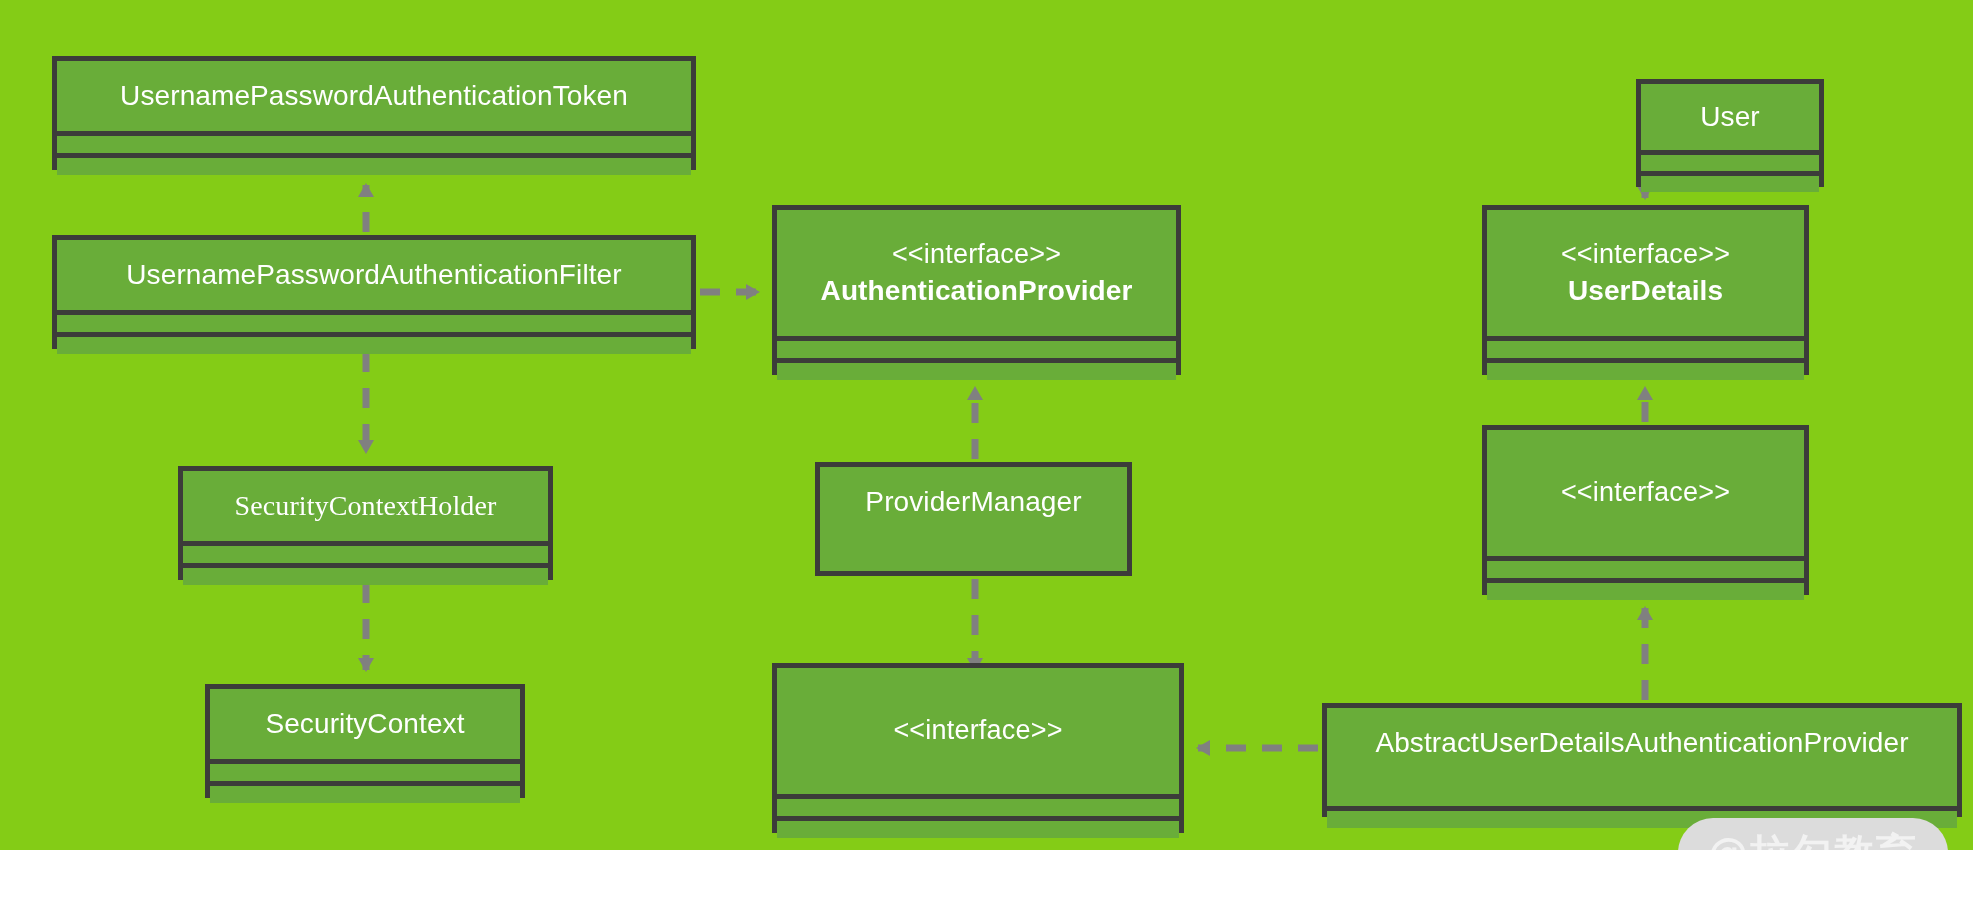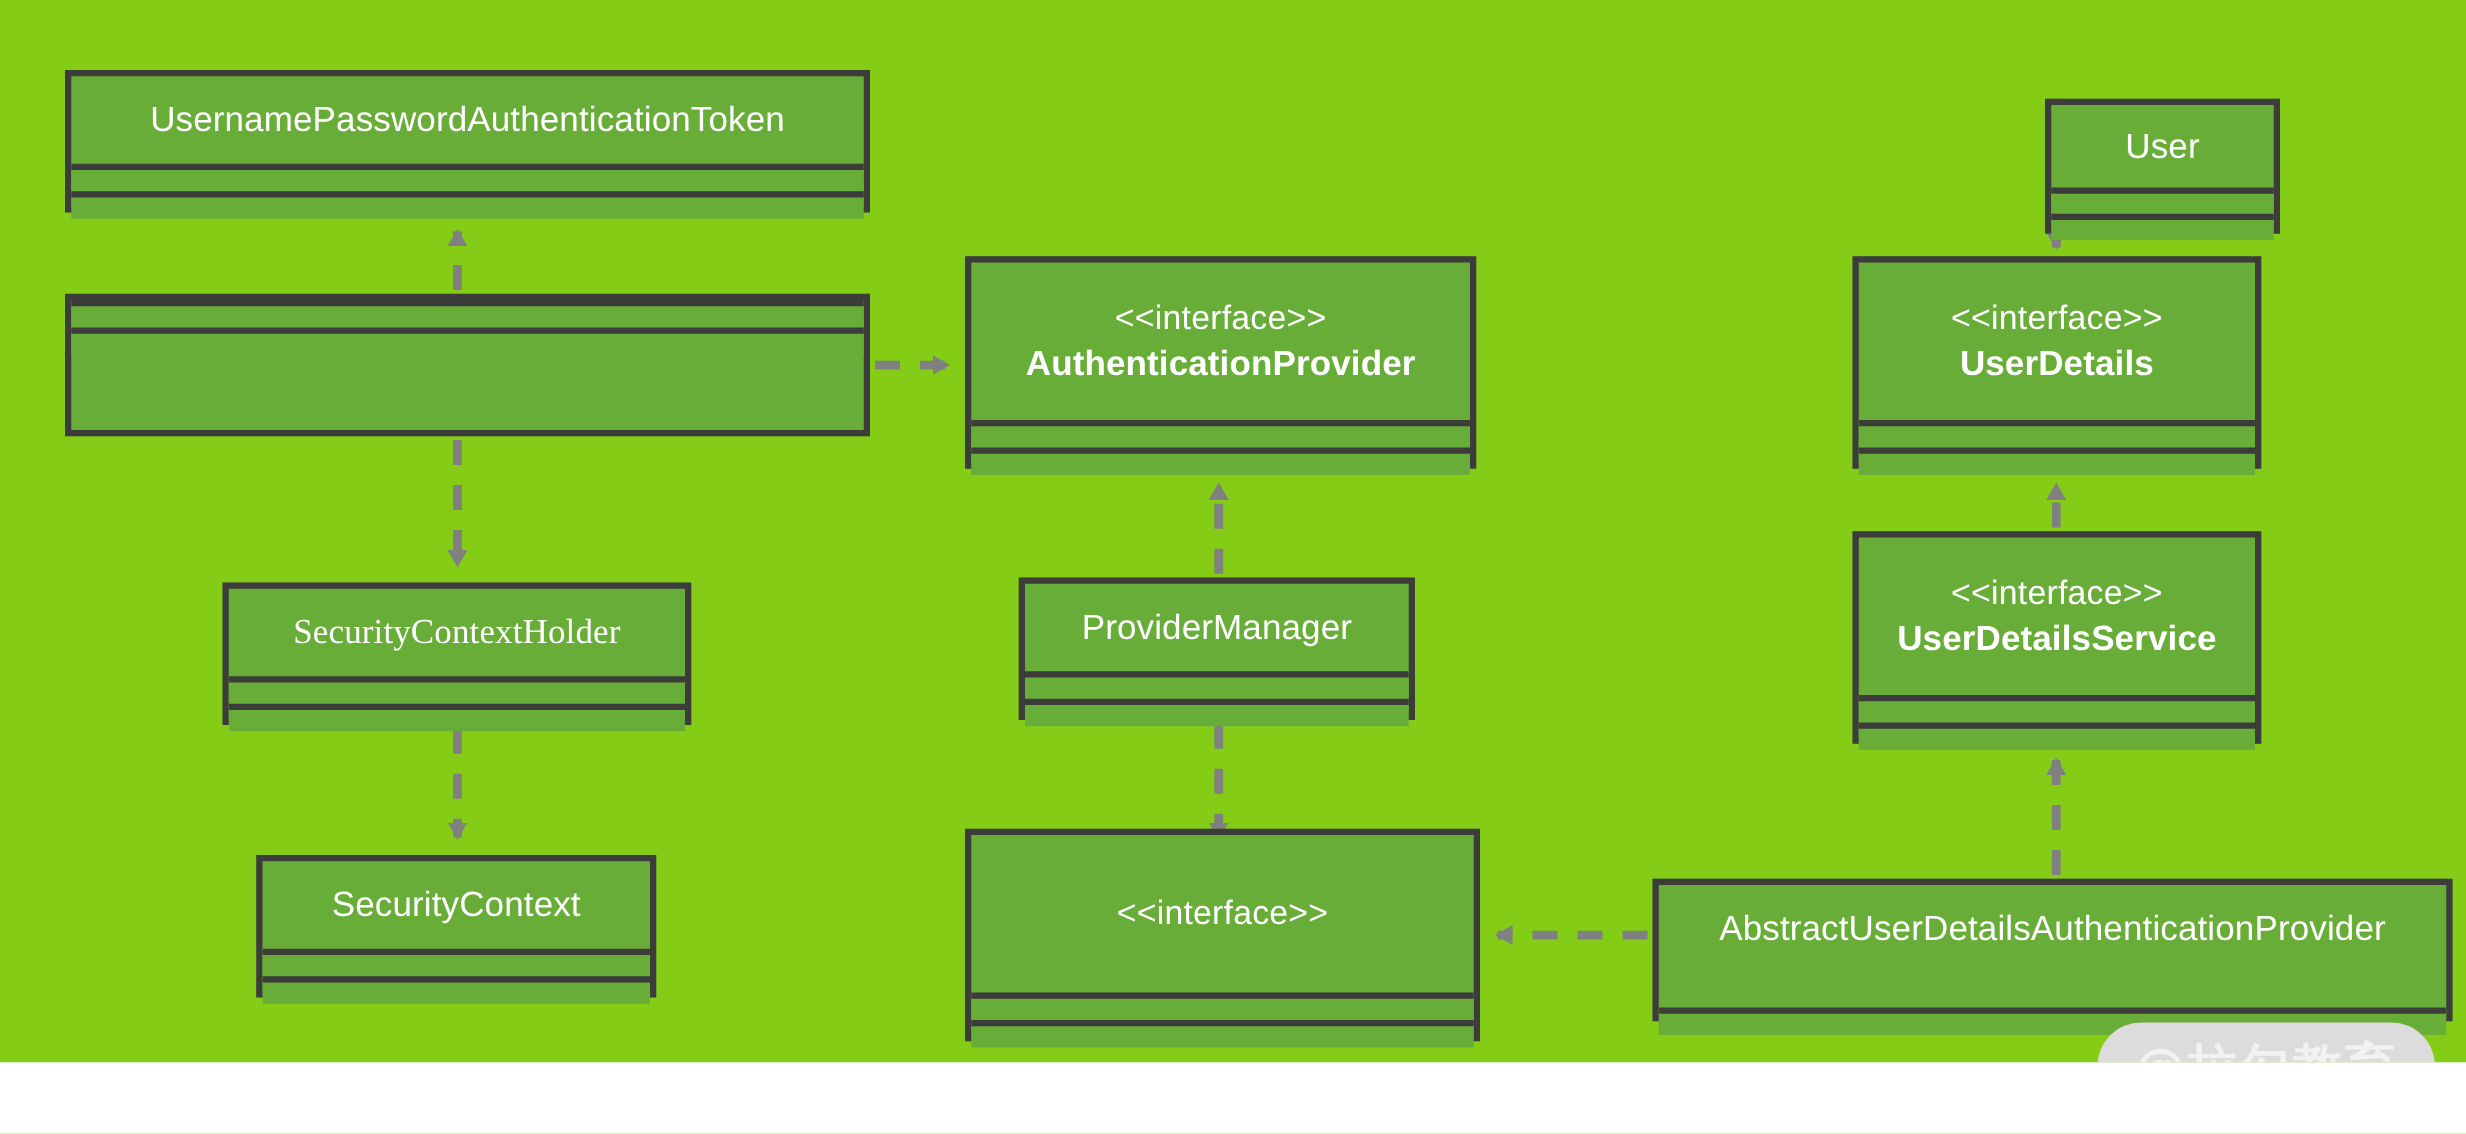--- a/index.html
+++ b/index.html
@@ -147,20 +147,23 @@
 
   <div id="class-layer">
       <div class="uml-class" style="left: 52px; top: 56px; width: 644px; height: 114px;">
         <div class="uml-title" style="height: 70px; flex: 0 0 70px;">
           <div class="uml-name">UsernamePasswordAuthenticationToken</div>
         </div>
         <div class="uml-compartment" style="height: 17px;"></div>
         <div class="uml-compartment" style="height: 17px;"></div>
       </div>
       <div class="uml-class" style="left: 52px; top: 235px; width: 644px; height: 114px;">
+        <div class="uml-title" style="height: 70px; flex: 0 0 70px;">
+          <div class="uml-name">UsernamePasswordAuthenticationFilter</div>
+        </div>
         <div class="uml-compartment" style="height: 17px;"></div>
         <div class="uml-compartment" style="height: 17px;"></div>
       </div>
       <div class="uml-class" style="left: 178px; top: 466px; width: 375px; height: 114px; font-family: Liberation Serif, serif;">
         <div class="uml-title" style="height: 70px; flex: 0 0 70px;">
           <div class="uml-name">SecurityContextHolder</div>
         </div>
         <div class="uml-compartment" style="height: 17px;"></div>
         <div class="uml-compartment" style="height: 17px;"></div>
       </div>
@@ -172,21 +175,21 @@
         <div class="uml-compartment" style="height: 17px;"></div>
       </div>
       <div class="uml-class iface" style="left: 772px; top: 205px; width: 409px; height: 170px;">
         <div class="uml-title" style="height: 126px; flex: 0 0 126px;">
           <div class="uml-stereotype">&lt;&lt;interface&gt;&gt;</div>
           <div class="uml-name">AuthenticationProvider</div>
         </div>
         <div class="uml-compartment" style="height: 17px;"></div>
         <div class="uml-compartment" style="height: 17px;"></div>
       </div>
-      <div class="uml-class" style="left: 815px; top: 462px; width: 317px; height: 114px;">
+      <div class="uml-class" style="left: 815px; top: 462px; width: 317px; height: 114px; align-items: center;">
         <div class="uml-title" style="height: 70px; flex: 0 0 70px;">
           <div class="uml-name">ProviderManager</div>
         </div>
         <div class="uml-compartment" style="height: 17px;"></div>
         <div class="uml-compartment" style="height: 17px;"></div>
       </div>
       <div class="uml-class iface" style="left: 772px; top: 663px; width: 412px; height: 170px;">
         <div class="uml-title" style="height: 126px; flex: 0 0 126px;">
           <div class="uml-stereotype">&lt;&lt;interface&gt;&gt;</div>
         </div>
@@ -204,21 +207,20 @@
         <div class="uml-title" style="height: 126px; flex: 0 0 126px;">
           <div class="uml-stereotype">&lt;&lt;interface&gt;&gt;</div>
           <div class="uml-name">UserDetails</div>
         </div>
         <div class="uml-compartment" style="height: 17px;"></div>
         <div class="uml-compartment" style="height: 17px;"></div>
       </div>
       <div class="uml-class iface" style="left: 1482px; top: 425px; width: 327px; height: 170px;">
         <div class="uml-title" style="height: 126px; flex: 0 0 126px;">
           <div class="uml-stereotype">&lt;&lt;interface&gt;&gt;</div>
-          <div class="uml-name">UserDetailsService</div>
         </div>
         <div class="uml-compartment" style="height: 17px;"></div>
         <div class="uml-compartment" style="height: 17px;"></div>
       </div>
       <div class="uml-class" style="left: 1322px; top: 703px; width: 640px; height: 114px; gap: 28px;">
         <div class="uml-title" style="height: 70px; flex: 0 0 70px;">
           <div class="uml-name">AbstractUserDetailsAuthenticationProvider</div>
         </div>
         <div class="uml-compartment" style="height: 17px;"></div>
         <div class="uml-compartment" style="height: 17px;"></div>

